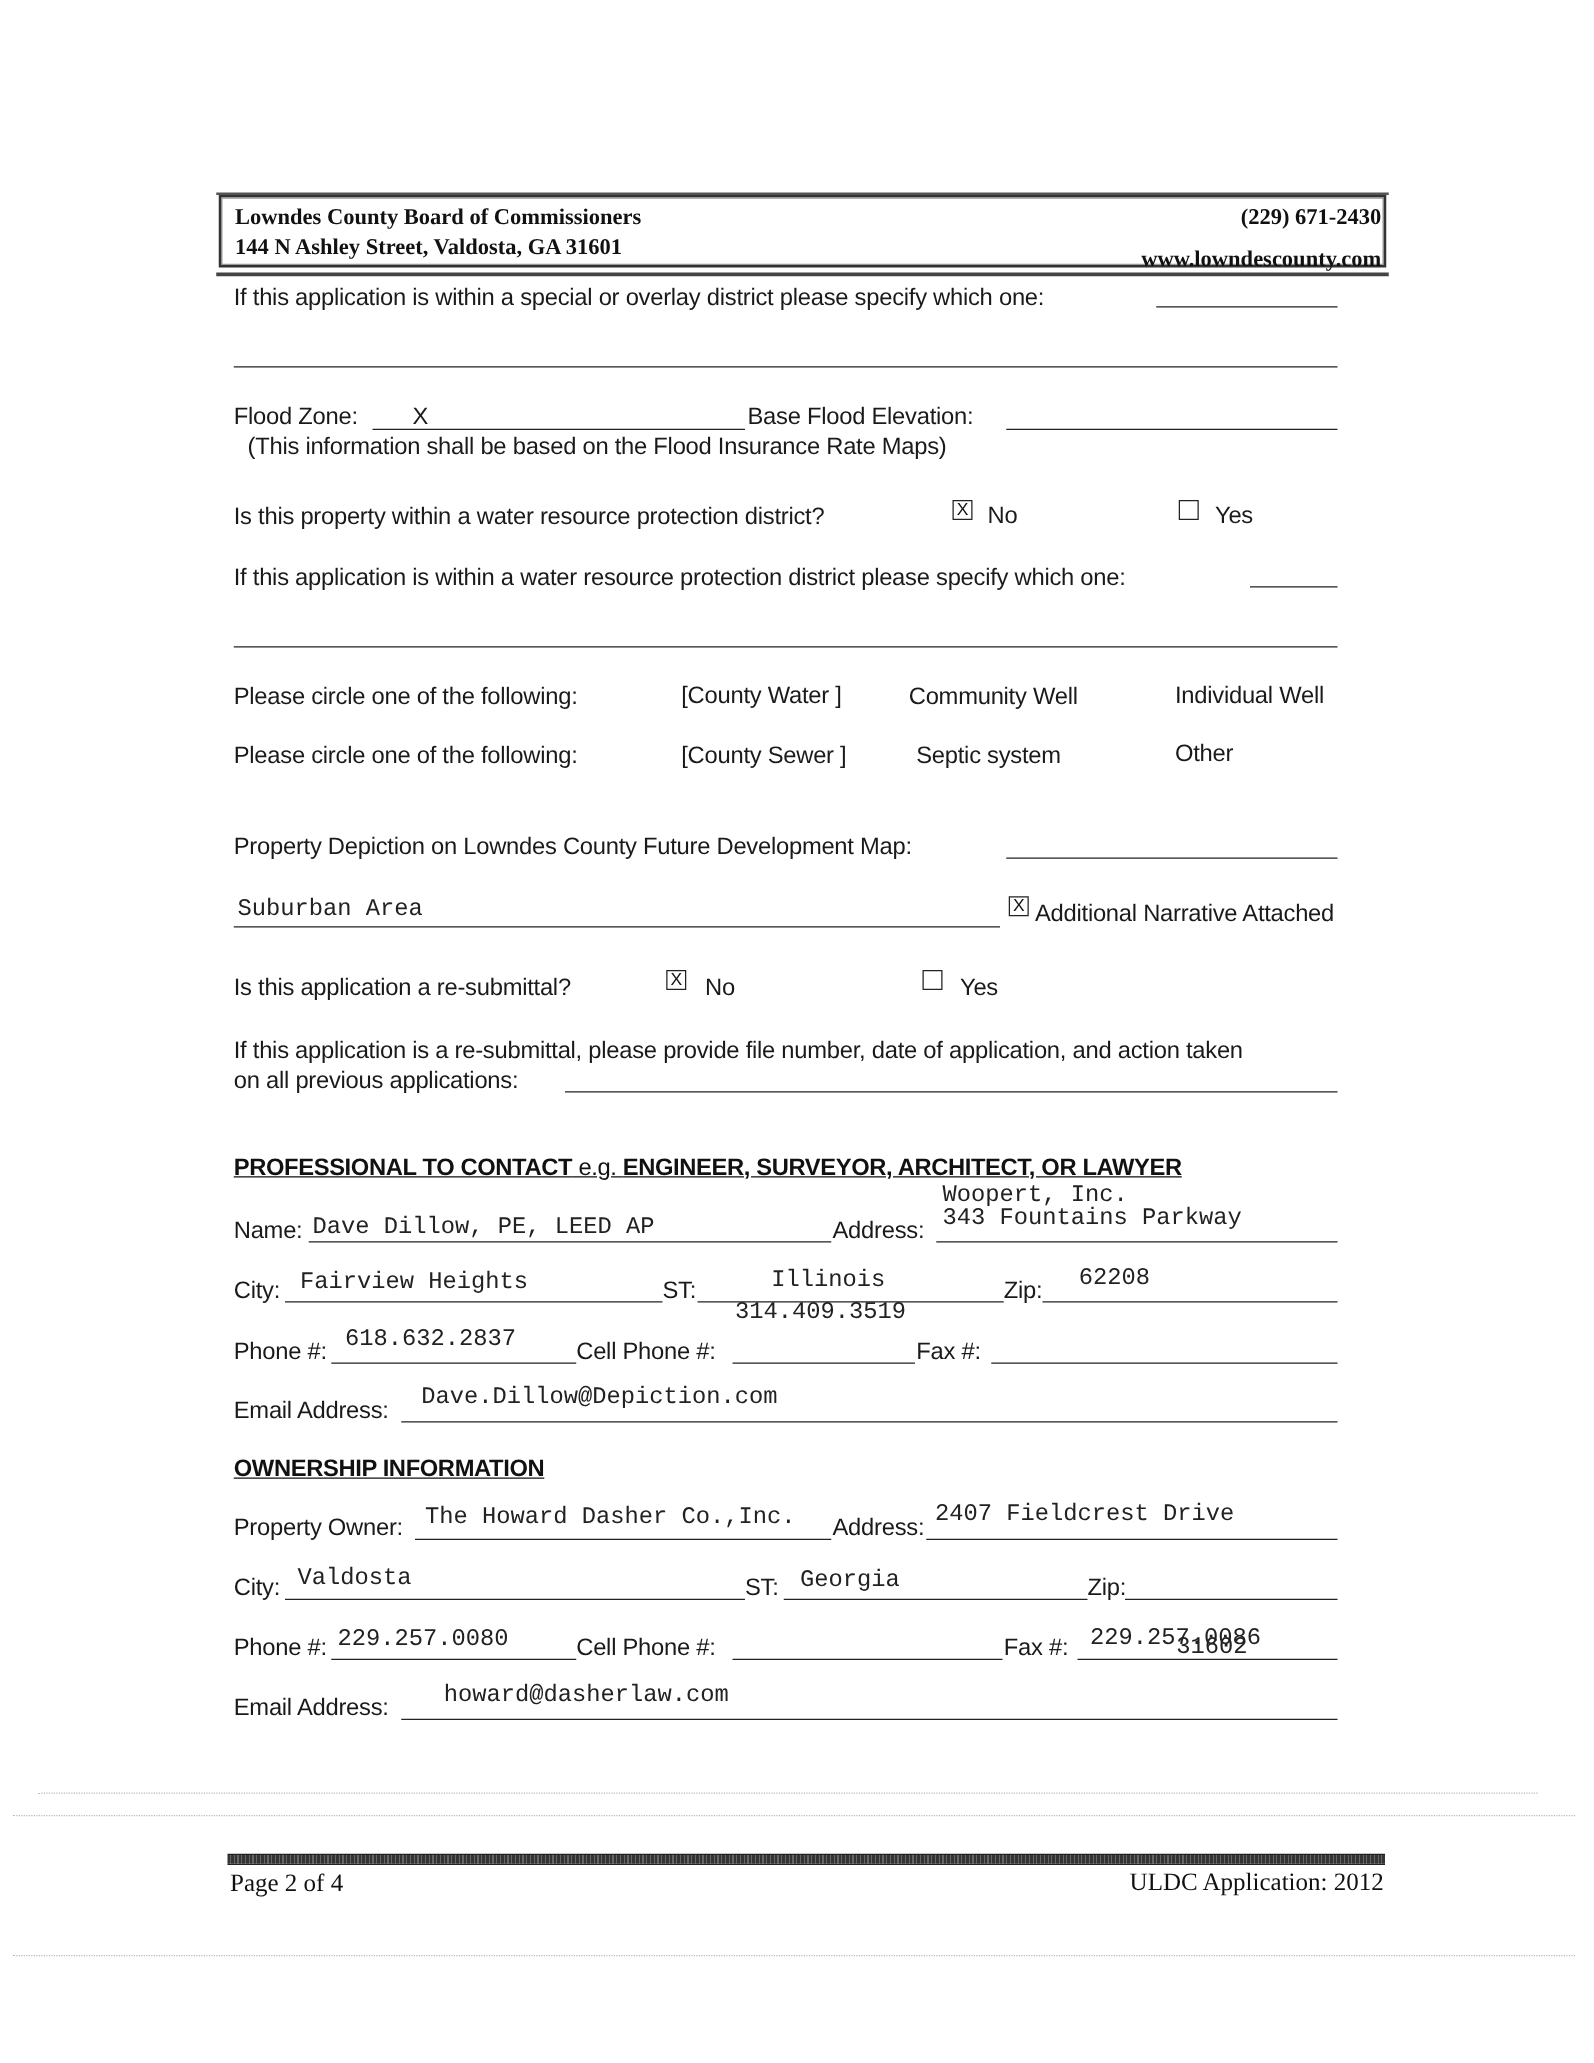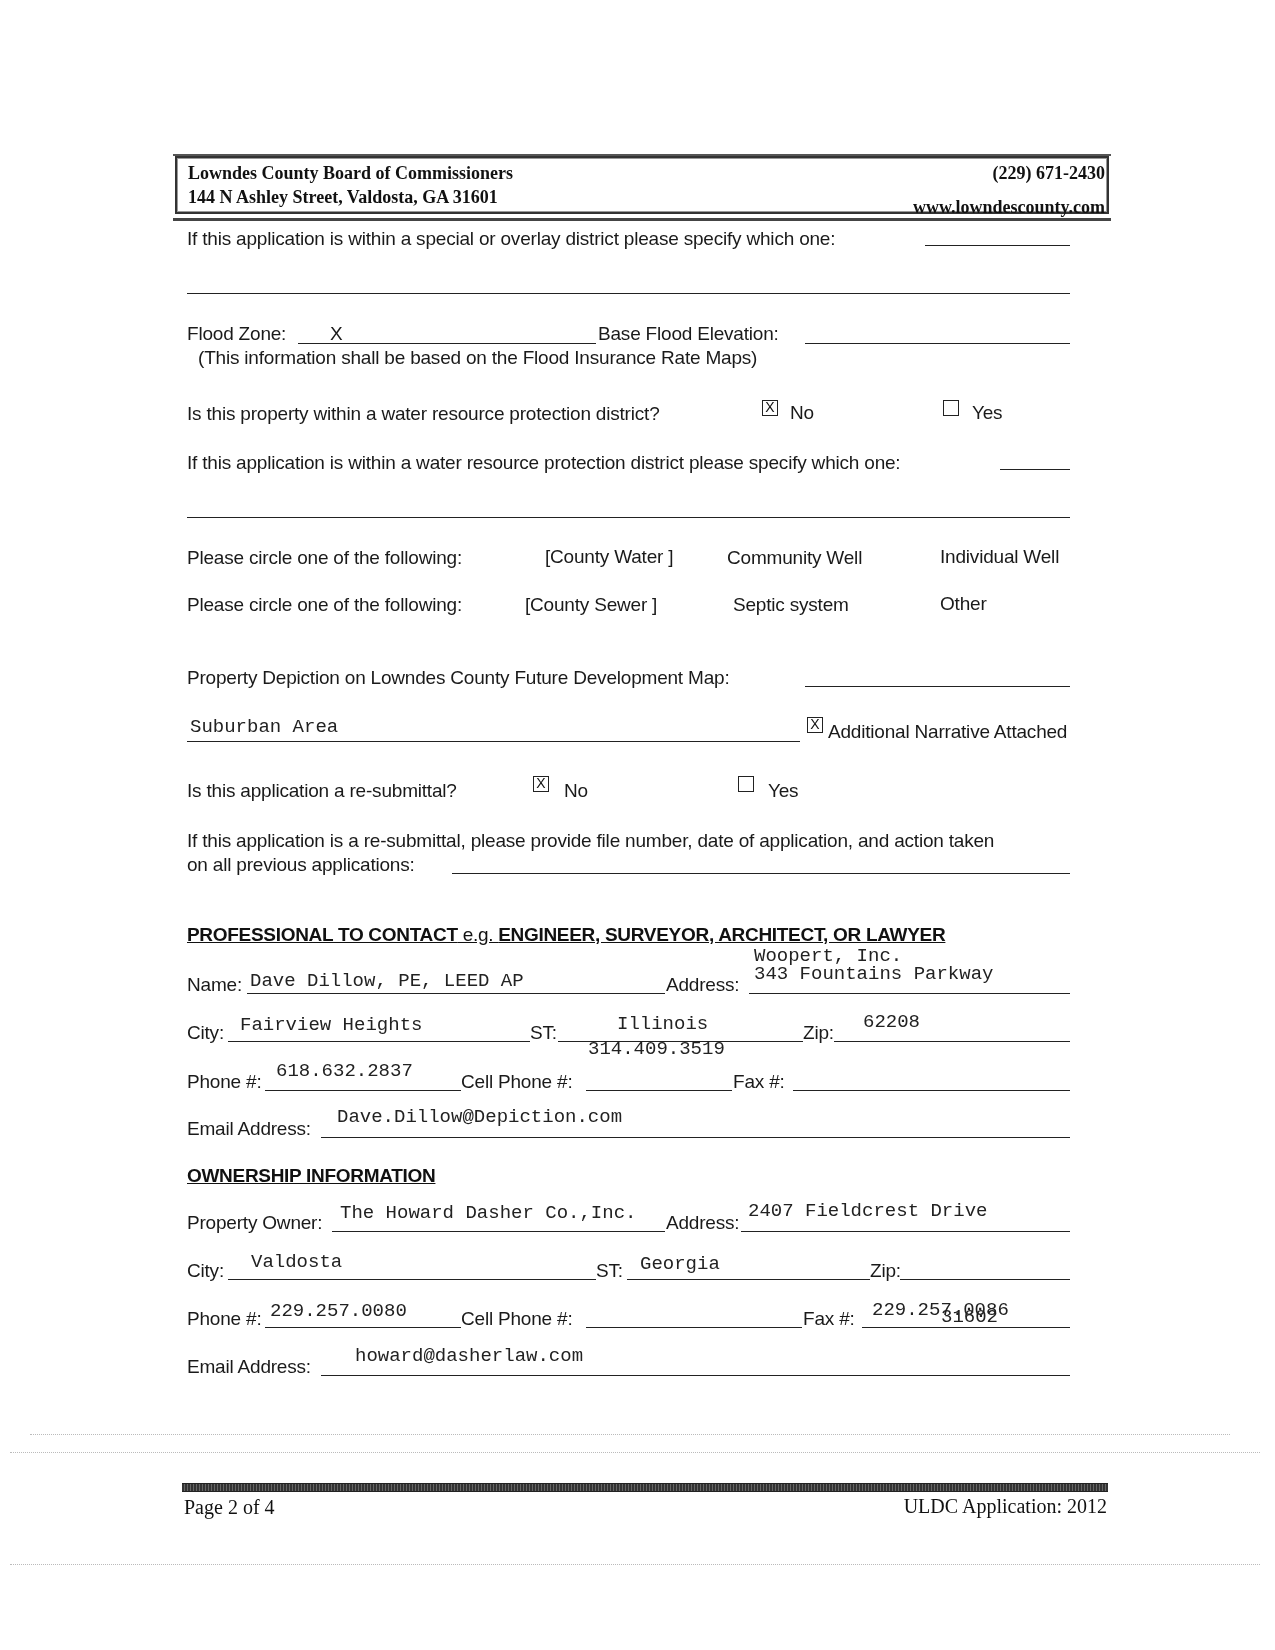--- a/index.html
+++ b/index.html
@@ -47,21 +47,21 @@
 <div class="abs lbl" style="left:187px;top:452px;">If this application is within a water resource protection district  please specify which one:</div>
 <div class="rule" style="left:1000px;width:70px;top:469px;"></div>
 <div class="rule" style="left:187px;width:883px;top:517px;"></div>
 
 <div class="abs lbl" style="left:187px;top:547px;">Please circle one of the following:</div>
 <div class="abs lbl" style="left:545px;top:546px;">[County Water ]</div>
 <div class="abs lbl" style="left:727px;top:547px;">Community Well</div>
 <div class="abs lbl" style="left:940px;top:546px;">Individual Well</div>
 
 <div class="abs lbl" style="left:187px;top:594px;">Please circle one of the following:</div>
-<div class="abs lbl" style="left:525px;top:594px;">[County Sewer ]</div>
+<div class="abs lbl" style="left:545px;top:594px;">[County Sewer ]</div>
 <div class="abs lbl" style="left:733px;top:594px;">Septic system</div>
 <div class="abs lbl" style="left:940px;top:593px;">Other</div>
 
 <div class="abs lbl" style="left:187px;top:667px;">Property Depiction on Lowndes County Future Development Map:</div>
 <div class="rule" style="left:805px;width:265px;top:686px;"></div>
 <div class="abs mono" style="left:190px;top:716px;">Suburban Area</div>
 <div class="rule" style="left:187px;width:613px;top:741px;"></div>
 <div class="cb" style="left:807px;top:717px;"><span>X</span></div>
 <div class="abs lbl" style="left:828px;top:721px;">Additional Narrative Attached</div>
 
@@ -113,21 +113,21 @@
 <div class="abs sect" style="left:187px;top:1165px;">OWNERSHIP INFORMATION</div>
 
 <div class="abs lbl" style="left:187px;top:1212px;">Property Owner:</div>
 <div class="abs mono" style="left:340px;top:1202px;">The Howard Dasher Co.,Inc.</div>
 <div class="rule" style="left:332px;width:333px;top:1231px;"></div>
 <div class="abs lbl" style="left:666px;top:1212px;">Address:</div>
 <div class="abs mono" style="left:748px;top:1200px;">2407 Fieldcrest Drive</div>
 <div class="rule" style="left:741px;width:329px;top:1231px;"></div>
 
 <div class="abs lbl" style="left:187px;top:1260px;">City:</div>
-<div class="abs mono" style="left:238px;top:1251px;margin-left:13px;">Valdosta</div>
+<div class="abs mono" style="left:238px;top:1251px;">Valdosta</div>
 <div class="rule" style="left:228px;width:368px;top:1279px;"></div>
 <div class="abs lbl" style="left:596px;top:1260px;">ST:</div>
 <div class="abs mono" style="left:640px;top:1253px;">Georgia</div>
 <div class="rule" style="left:627px;width:243px;top:1279px;"></div>
 <div class="abs lbl" style="left:870px;top:1260px;">Zip:</div>
 <div class="abs mono" style="left:913px;top:1306px;margin-left:28px;">31602</div>
 <div class="rule" style="left:900px;width:170px;top:1279px;"></div>
 
 <div class="abs lbl" style="left:187px;top:1308px;">Phone #:</div>
 <div class="abs mono" style="left:270px;top:1300px;">229.257.0080</div>

